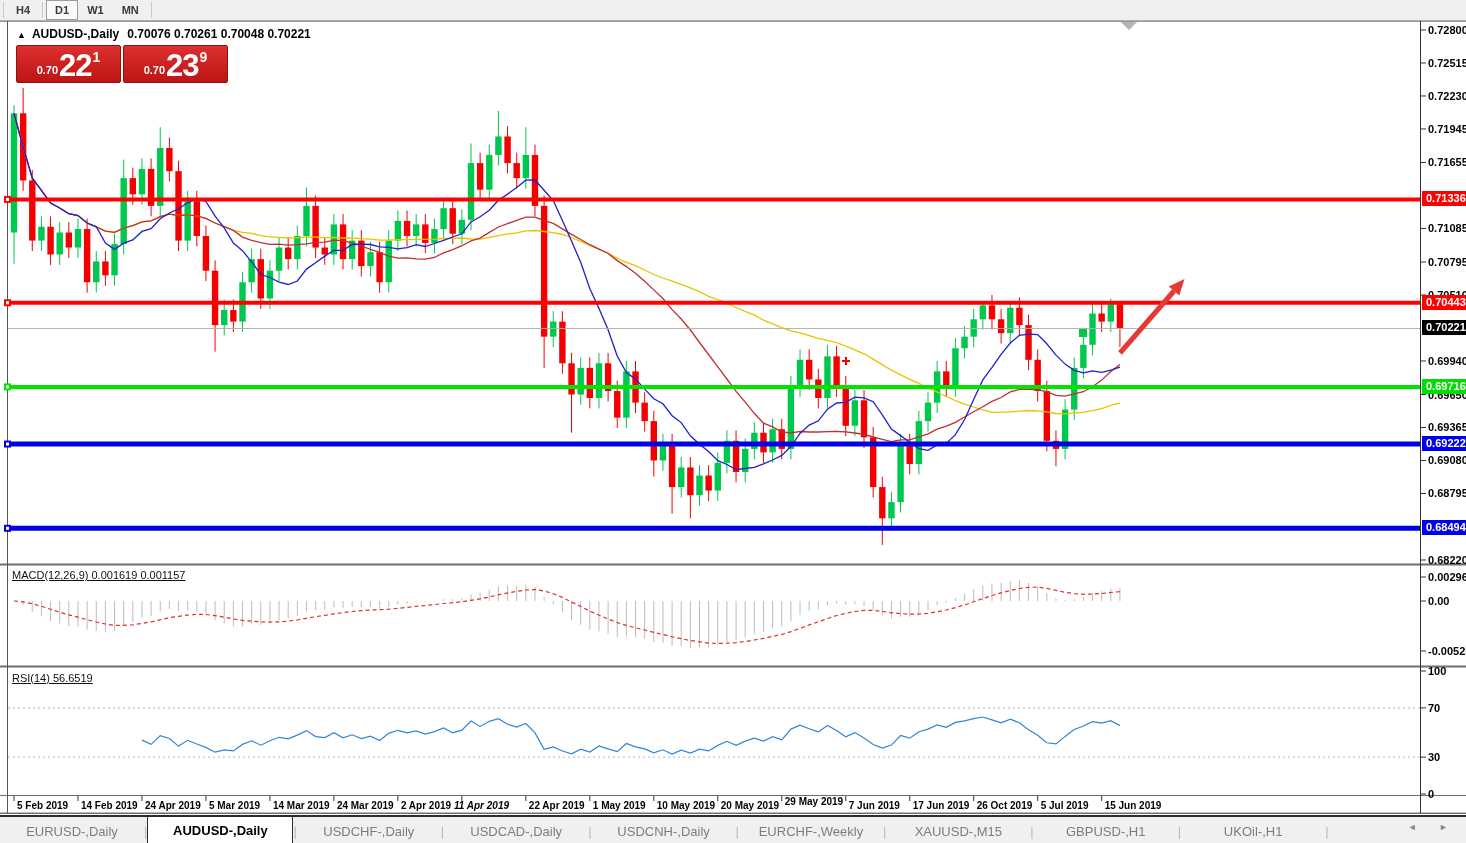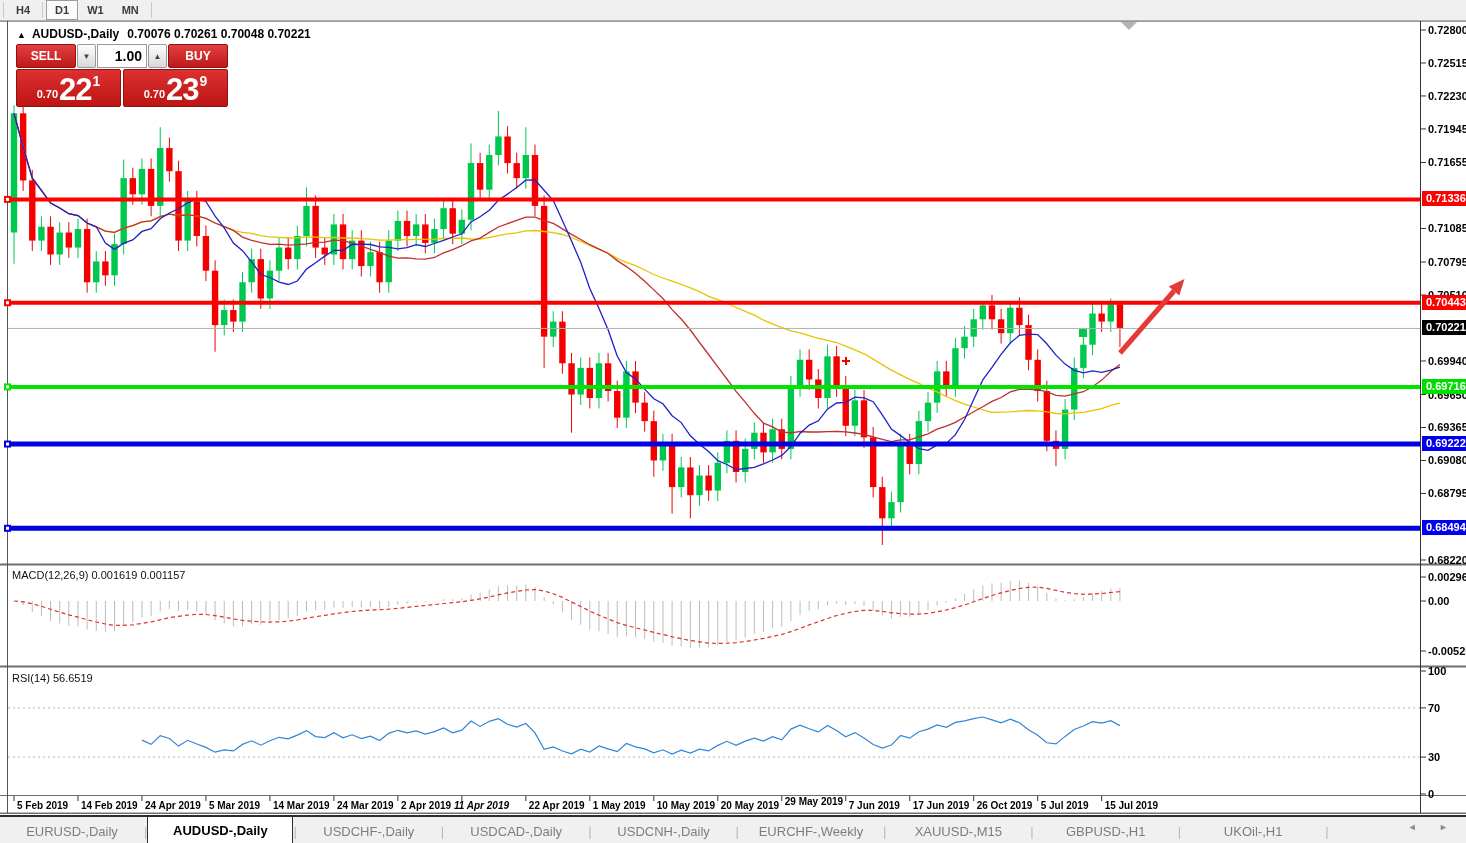--- a/index.html
+++ b/index.html
@@ -11,21 +11,21 @@
   .tfbtn{display:flex;align-items:center;padding:0 9px;font:600 11px "Liberation Sans",sans-serif;
          color:#3a3a3a;cursor:default;}
   .tfbtn.sel{background:#fafafa;border:1px solid #9d9d9d;padding:0 8px;}
   .tbsep{width:1px;background:#c8c8c8;margin:2px 3px;}
   
   #plot{position:absolute;left:0;top:0;z-index:1;}
   #labels{position:absolute;left:0;top:0;width:1466px;height:843px;z-index:2;pointer-events:none;}
   .tick{position:absolute;left:1428px;font:700 11px "Liberation Sans",sans-serif;color:#000;}
   .ptag{position:absolute;left:1422px;font:700 11px "Liberation Sans",sans-serif;color:#fff;
         padding:1px 4px 2px 4px;white-space:nowrap;}
-  .mlab{position:absolute;font:400 11px "Liberation Sans",sans-serif;color:#111;}
+  .mlab{position:absolute;font:400 11px "Liberation Sans",sans-serif;color:#111;text-decoration:underline;}
   .dlabel{position:absolute;font:600 10px "Liberation Sans",sans-serif;color:#000;white-space:nowrap;}
   
   #hdr{position:absolute;left:17px;top:27px;font:700 12px "Liberation Sans",sans-serif;color:#000;z-index:3;}
   #hdr .tri{font-size:9px;margin-right:6px;}
   #hdr .ohlc{font-weight:700;margin-left:8px;}
   
   #dock-tri{position:absolute;left:1121px;top:22px;width:0;height:0;border-left:8px solid transparent;
             border-right:8px solid transparent;border-top:8px solid #b4b4b4;z-index:3;}
   
   #ocp{position:absolute;left:16px;top:44px;width:212px;z-index:4;}
@@ -552,37 +552,30 @@
       <div class="dlabel" style="left:454px;top:800px;font-style:italic;">11 Apr 2019</div>
       <div class="dlabel" style="left:528.84px;top:800px;">22 Apr 2019</div>
       <div class="dlabel" style="left:592.82px;top:800px;">1 May 2019</div>
       <div class="dlabel" style="left:656.8000000000001px;top:800px;">10 May 2019</div>
       <div class="dlabel" style="left:720.7800000000001px;top:800px;">20 May 2019</div>
       <div class="dlabel" style="left:784.76px;top:780px;margin-top:16px;">29 May 2019</div>
       <div class="dlabel" style="left:848.74px;top:800px;">7 Jun 2019</div>
       <div class="dlabel" style="left:912.72px;top:800px;">17 Jun 2019</div>
       <div class="dlabel" style="left:976.7px;top:800px;">26 Oct 2019</div>
       <div class="dlabel" style="left:1040.68px;top:800px;">5 Jul 2019</div>
-      <div class="dlabel" style="left:1104.66px;top:800px;">15 Jul 2019</div>
+      <div class="dlabel" style="left:1104.66px;top:800px;">15 Jun 2019</div>
     </div>
 
   <div id="hdr">
     <span class="tri">▲</span><span>AUDUSD-,Daily</span><span class="ohlc">0.70076 0.70261 0.70048 0.70221</span>
   </div>
 
   <div id="dock-tri"></div>
 
   <div id="ocp">
-    <div class="row1">
-      <div class="redbtn">SELL</div>
-      <div class="spin">▼</div>
-      <input class="vol" value="1.00" style="">
-      <div class="spin">▲</div>
-      <div class="redbtn">BUY</div>
-    </div>
     <div class="row2">
       <div class="bigpx">
         <span class="sm">0.70</span>
         <span class="bg">22</span>
         <span class="sp">1</span>
       </div>
       <div class="bigpx">
         <span class="sm">0.70</span>
         <span class="bg">23</span>
         <span class="sp">9</span>

